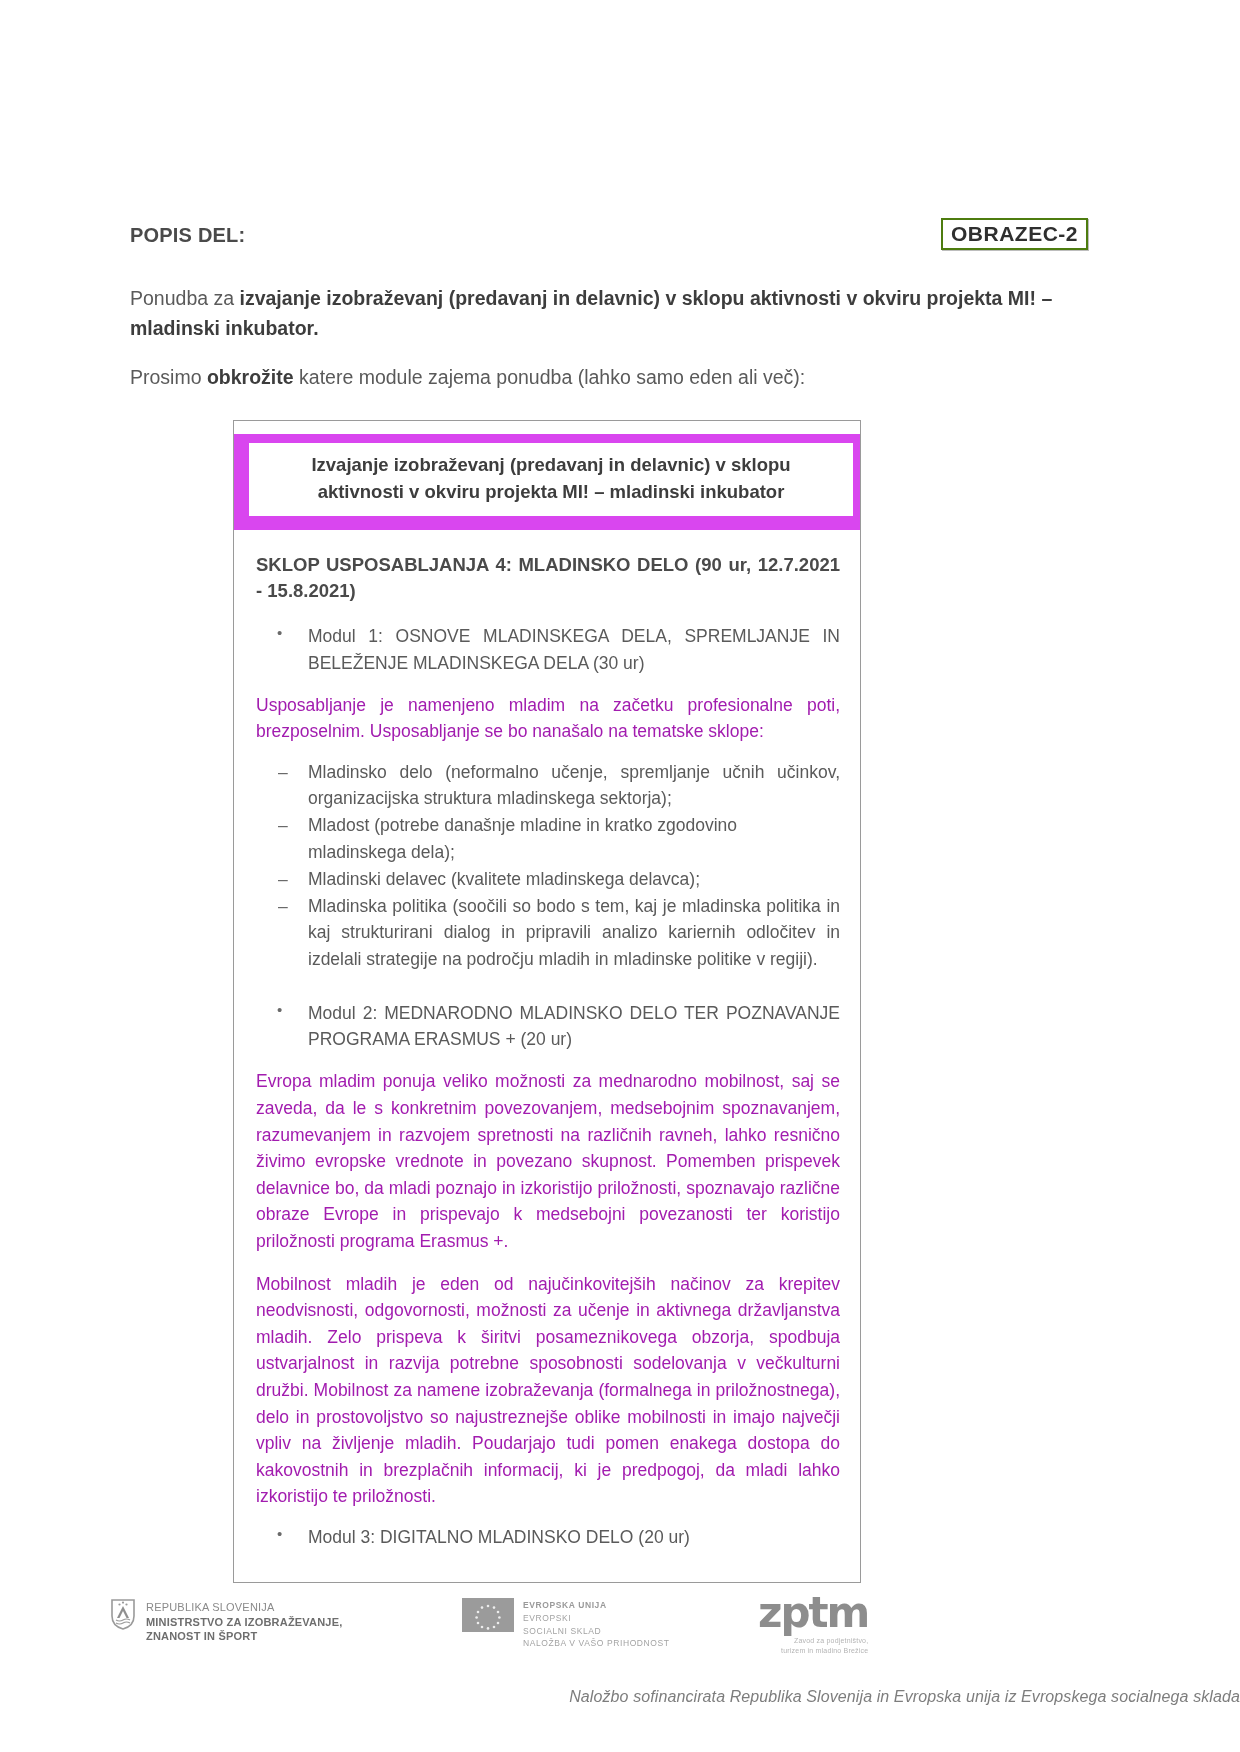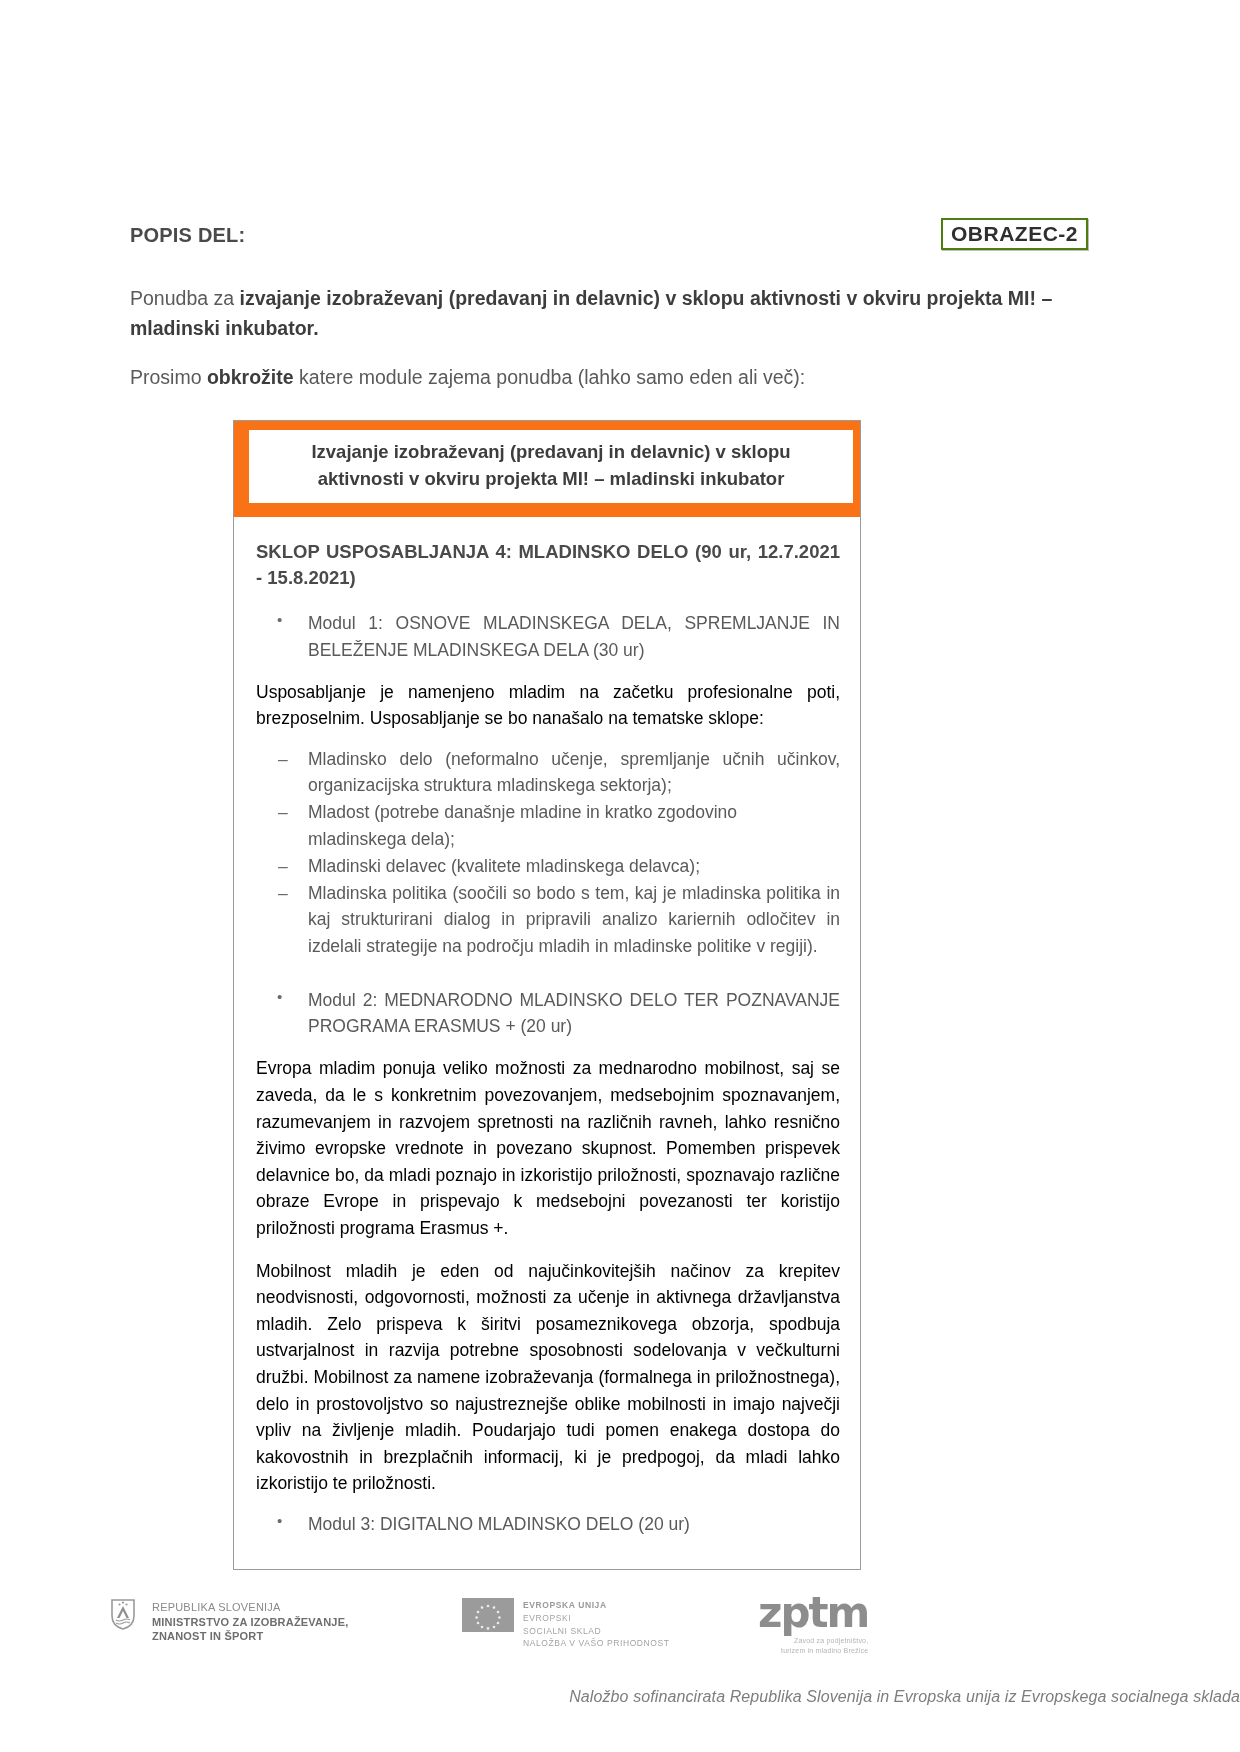--- a/index.html
+++ b/index.html
@@ -75,22 +75,23 @@
   .tbl {
     position: absolute;
     top: 420px;
     left: 233px;
     width: 628px;
     border: 1px solid #9a9a9a;
     background: #ffffff;
     box-sizing: border-box;
   }
   .tbl-head {
-    background: #f97316;
+    background: #d946ef;
     padding: 9px 7px 14px 15px;
+    margin-top: 13px;
   }
   .tbl-head-inner {
     background: #ffffff;
     padding: 9px 14px 10px 14px;
     text-align: center;
     font-size: 18.5px;
     font-weight: bold;
     line-height: 1.45;
     color: #3d3d3d;
   }
@@ -130,21 +131,21 @@
     left: 21px;
     top: -1px;
     font-size: 15px;
     color: #6a6a6a;
   }
   li.module.nojust { text-align: left; }
 
   p.para {
     font-size: 17.5px;
     line-height: 1.52;
-    color: #000000;
+    color: #a21caf;
     margin: 16px 0 14px 0;
     text-align: justify;
     text-justify: inter-word;
   }
 
   ul.dashes {
     list-style: none;
     margin: 4px 0 28px 0;
     padding: 0;
   }
@@ -178,21 +179,21 @@
   .logos {
     position: relative;
     height: 78px;
   }
   .logo-rs {
     position: absolute;
     left: 110px;
     top: 6px;
     display: flex;
     align-items: flex-start;
-    gap: 16px;
+    gap: 10px;
   }
   .coat {
     width: 26px;
     height: 32px;
     flex: 0 0 auto;
   }
   .rs-text {
     font-size: 11px;
     line-height: 1.32;
     color: #7e7e7e;

